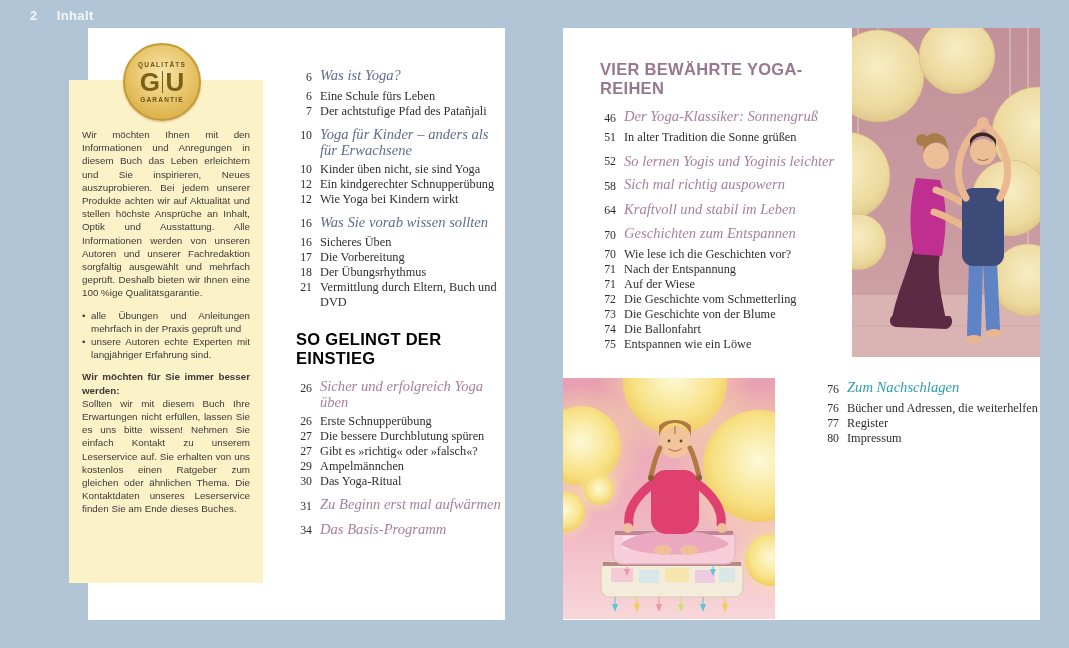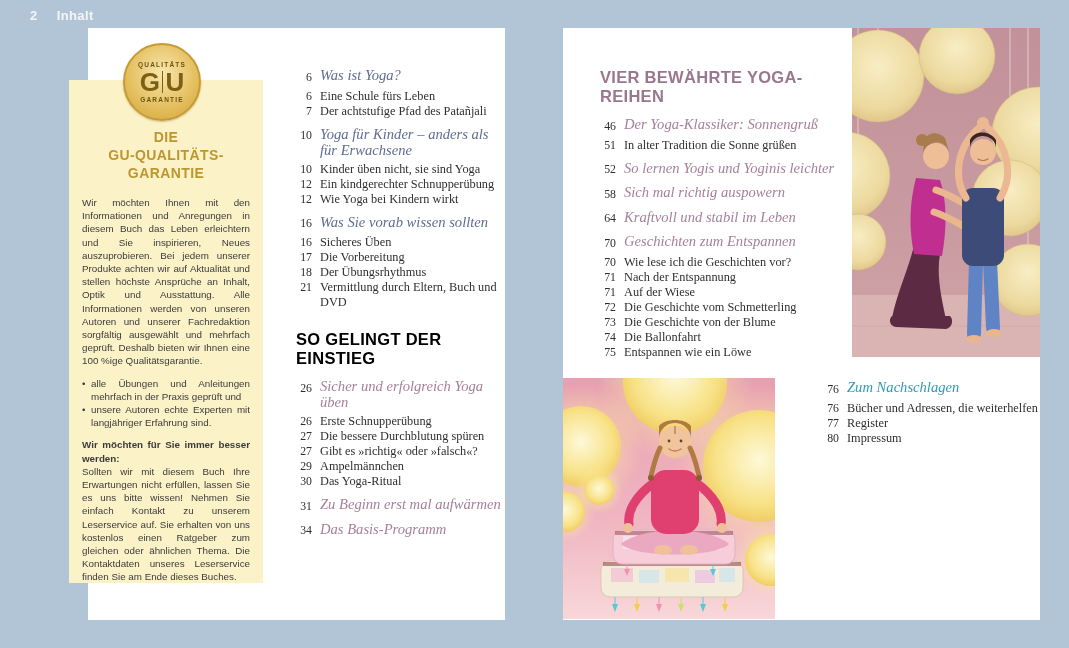--- a/index.html
+++ b/index.html
@@ -35,21 +35,21 @@
     display:flex; flex-direction:column; align-items:center; justify-content:center;
     box-shadow:0 1px 2px rgba(120,90,20,.35); }
   .gu-seal .small { font-size:6.5px; font-weight:bold; letter-spacing:1.2px; color:#6d5415; }
   .gu-seal .big { display:flex; align-items:center; font-size:26px; line-height:26px;
     font-weight:bold; color:#7c5f16; margin:1px 0; }
   .gu-seal .bar { width:1.5px; height:22px; background:#7c5f16; margin:0 2px; }
 
   
   .toc-col { position:absolute; }
   .toc-col-left  { left:296px; top:60px; width:206px; }
-  .toc-col-right { left:600px; top:68px; width:260px; }
+  .toc-col-right { left:600px; top:60px; width:260px; }
   .toc-col-ref   { left:806px; top:372px; width:234px;margin-left:17px; }
   .toc-section + .toc-section { margin-top:20px; }
   .toc-heading { font-weight:bold; font-size:16.5px; letter-spacing:.3px; margin-bottom:10px; }
   .toc-row { display:flex; font-family:"Liberation Serif",serif; font-size:12.3px;
     line-height:15px; color:#2e2e2e; }
   .toc-row .num { width:16px; flex:none; text-align:right; margin-right:8px;
     font-size:11.8px; font-style:normal; color:#2e2e2e; }
   .toc-row .lbl { flex:1; }
   .toc-row.chapter { font-style:italic; font-size:14.6px; line-height:16px;
     margin:7px 0 4px 0; }
@@ -69,25 +69,20 @@
   <div class="spread-header">
     <span>2</span>
     <span>Inhalt</span>
   </div>
 
   <div class="page page-left"></div>
 
   <div class="page page-right"></div>
 
   <div class="quality-box">
-    <div class="q-title">
-      <div>DIE</div>
-      <div>GU-QUALITÄTS-</div>
-      <div>GARANTIE</div>
-    </div>
     <div class="q-text">
       <p>Wir möchten Ihnen mit den Informationen und Anregungen in diesem Buch das Leben erleichtern und Sie inspirieren, Neues auszuprobieren. Bei jedem unserer Produkte achten wir auf Aktualität und stellen höchste Ansprüche an Inhalt, Optik und Ausstattung. Alle Informationen werden von unseren Autoren und unserer Fachredaktion sorgfältig ausgewählt und mehrfach geprüft. Deshalb bieten wir Ihnen eine 100 %ige Qualitätsgarantie.</p>
       <ul class="q-bullets">
         <li>
             <span class="dot">•</span>
             <span>alle Übungen und Anleitungen mehrfach in der Praxis geprüft und</span>
           </li>
         <li>
             <span class="dot">•</span>
             <span>unsere Autoren echte Experten mit langjähriger Erfahrung sind.</span>
@@ -200,21 +195,21 @@
       <div class="toc-section">
         <div class="toc-heading" style="color: rgb(153, 120, 143);">VIER BEWÄHRTE YOGA-REIHEN</div>
         <div class="toc-row chapter" style="color: rgb(165, 128, 154);">
           <span class="num">46</span>
           <span class="lbl">Der Yoga-Klassiker: Sonnengruß</span>
         </div>
         <div class="toc-row">
           <span class="num">51</span>
           <span class="lbl">In alter Tradition die Sonne grüßen</span>
         </div>
-        <div class="toc-row chapter" style="color: rgb(165, 128, 154);">
+        <div class="toc-row chapter" style="color: rgb(165, 128, 154); align-items: flex-end;">
           <span class="num">52</span>
           <span class="lbl">So lernen Yogis und Yoginis leichter</span>
         </div>
         <div class="toc-row chapter" style="color: rgb(165, 128, 154);">
           <span class="num">58</span>
           <span class="lbl">Sich mal richtig auspowern</span>
         </div>
         <div class="toc-row chapter" style="color: rgb(165, 128, 154);">
           <span class="num">64</span>
           <span class="lbl">Kraftvoll und stabil im Leben</span>

